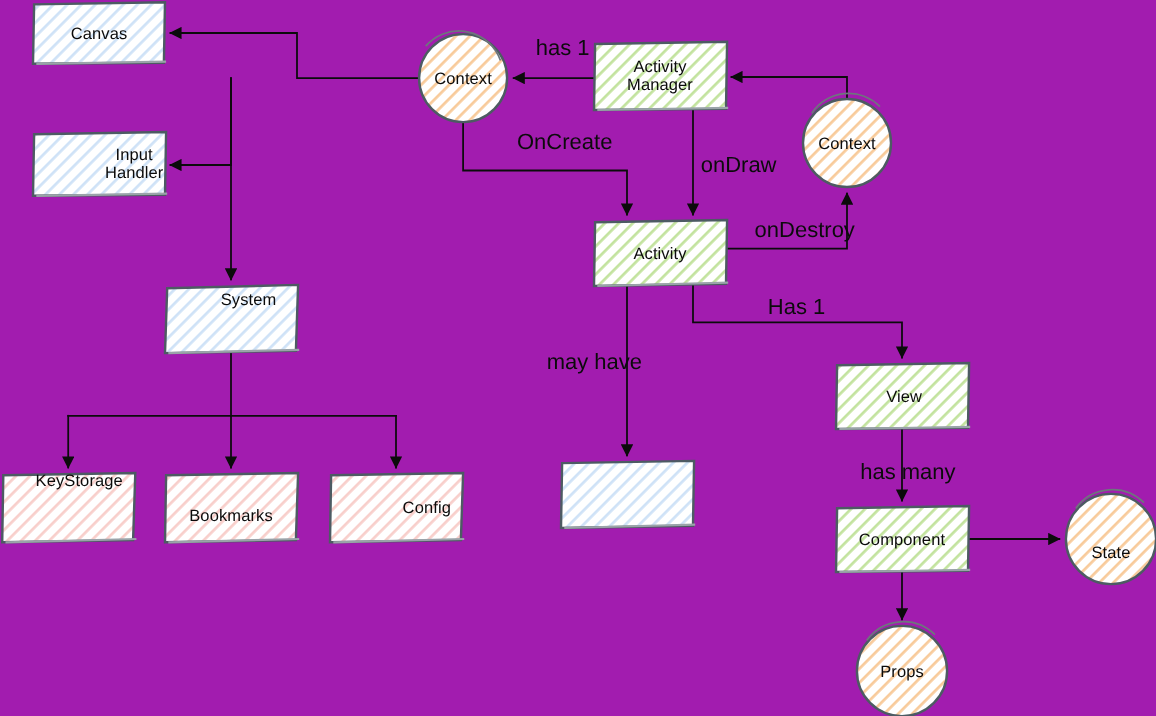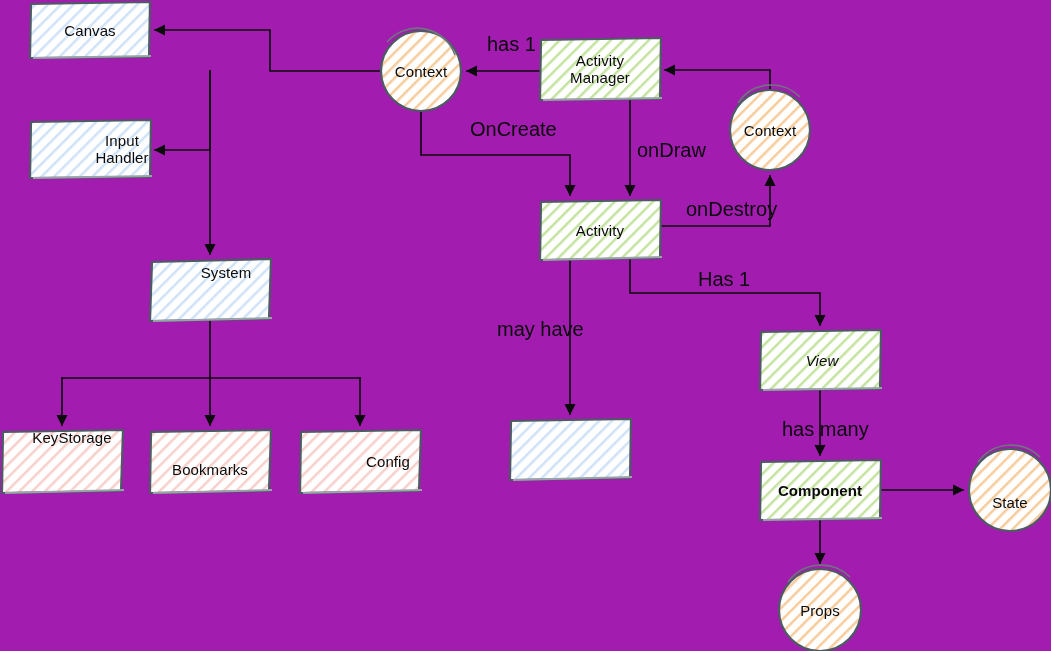--- a/index.html
+++ b/index.html
@@ -183,22 +183,22 @@
 Handler</div>
   <div class="node-label" style="left:150px; top:241px; width:120px; height:62px;margin-left:16px;">System</div>
   <div class="node-label" style="left:2px;   top:406px; width:140px; height:62px;">KeyStorage</div>
   <div class="node-label" style="left:150px; top:430px; width:120px; height:79px;">Bookmarks</div>
   <div class="node-label" style="left:300px; top:430px; width:120px; height:62px;padding-left:28px;">Config</div>
   <div class="node-label" style="left:381px; top:31px;  width:80px;  height:80px;">Context</div>
   <div class="node-label" style="left:540px; top:38px;  width:120px; height:62px;">Activity
 Manager</div>
   <div class="node-label" style="left:730px; top:90px;  width:80px;  height:80px;">Context</div>
   <div class="node-label" style="left:540px; top:200px; width:120px; height:60px;">Activity</div>
-  <div class="node-label" style="left:760px; top:330px; width:124px; height:60px;font-style:italic;">View</div>
-  <div class="node-label" style="left:760px; top:460px; width:120px; height:60px;font-weight:bold;">Component</div>
+  <div class="node-label" style="left:760px; top:330px; width:124px; height:60px;">View</div>
+  <div class="node-label" style="left:760px; top:460px; width:120px; height:60px;">Component</div>
   <div class="node-label" style="left:968px; top:448px; width:84px;  height:84px;margin-top:12px;">State</div>
   <div class="node-label" style="left:778px; top:568px; width:84px;  height:84px;">Props</div>
 
   <div class="edge-label" style="left:487px; top:36px;">has 1</div>
   <div class="edge-label" style="left:470px; top:121px;">OnCreate</div>
   <div class="edge-label" style="left:637px; top:142px;">onDraw</div>
   <div class="edge-label" style="left:686px; top:201px;">onDestroy</div>
   <div class="edge-label" style="left:698px; top:271px;">Has 1</div>
   <div class="edge-label" style="left:497px; top:321px;">may have</div>
   <div class="edge-label" style="left:782px; top:421px;">has many</div>

